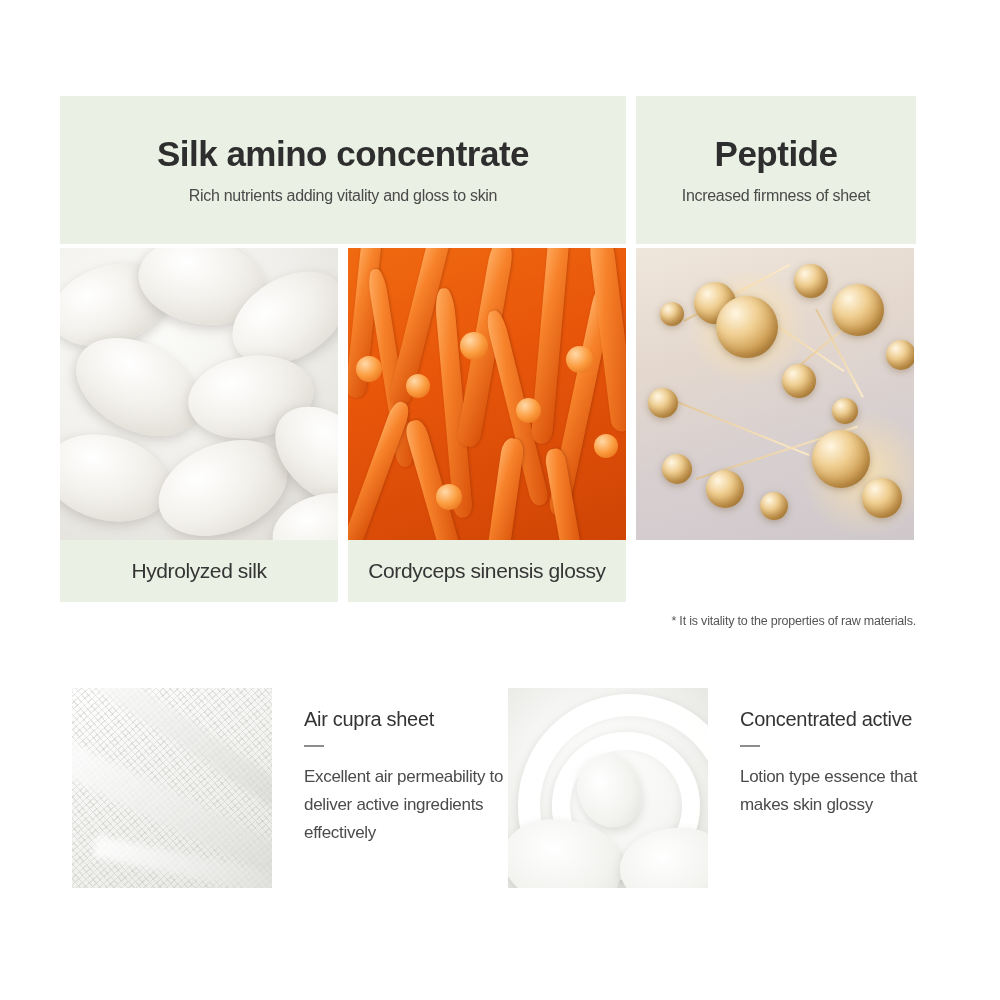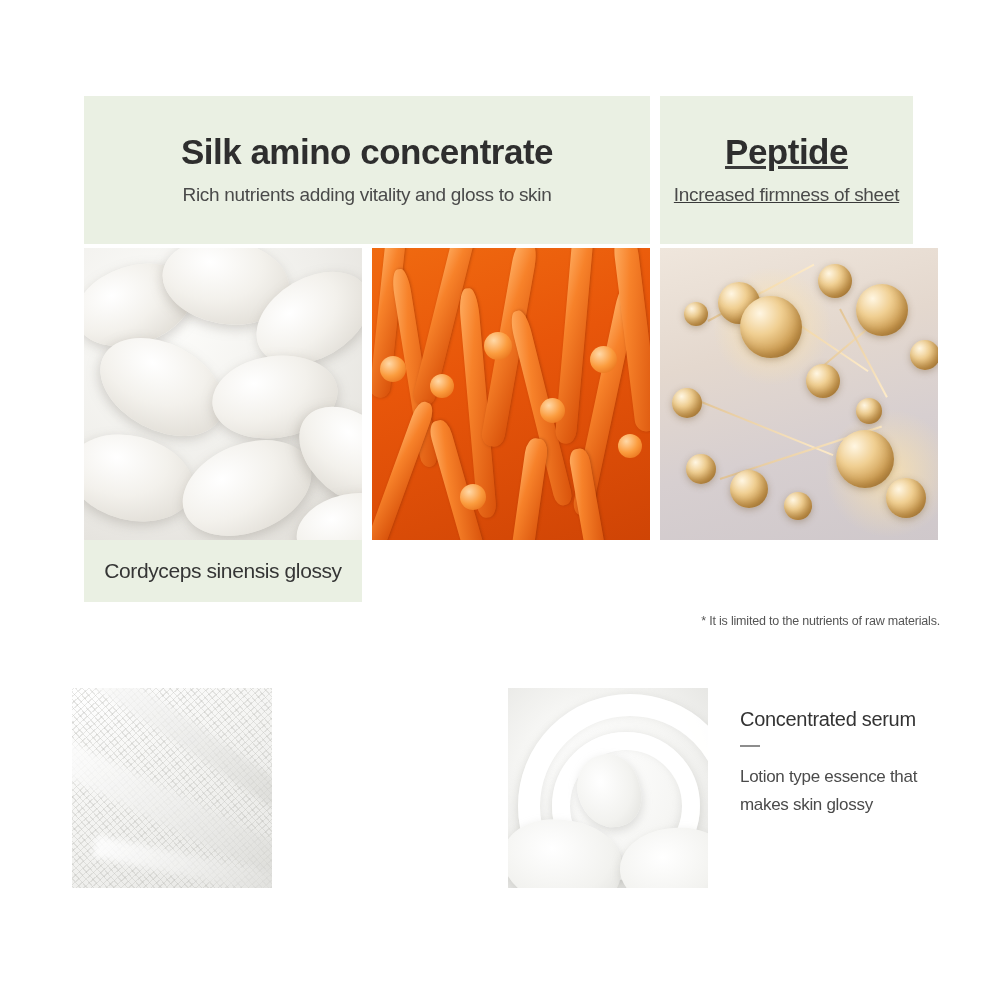--- a/index.html
+++ b/index.html
@@ -12,51 +12,51 @@
     height: 1000px;
     font-family: "Liberation Sans", sans-serif;
     color: #3a3a3a;
     position: relative;
     overflow: hidden;
   }
 
   
   .ingredient-block {
     position: absolute;
-    left: 84px;
+    left: 60px;
     top: 96px;
     width: 856px;
   }
 
   .header-row {
     display: flex;
     gap: 10px;
     height: 148px;
   }
   .header-cell {
     background: #eaf0e3;
     display: flex;
     flex-direction: column;
     align-items: center;
     justify-content: center;
     box-sizing: border-box;
   }
   .header-cell.wide { width: 566px; }
-  .header-cell.narrow { width: 253px; text-decoration: underline; }
+  .header-cell.narrow { width: 280px; }
 
   .header-title {
     font-size: 35px;
     font-weight: bold;
     color: #2e2e2e;
     letter-spacing: -0.5px;
     line-height: 1.1;
     margin-bottom: 13px;
   }
   .header-sub {
-    font-size: 19px;
+    font-size: 16px;
     color: #4a4a4a;
     letter-spacing: -0.3px;
     line-height: 1.2;
   }
 
   .photo-row {
     display: flex;
     gap: 10px;
     margin-top: 4px;
     height: 292px;
@@ -303,46 +303,52 @@
       <div class="pep-ball" style="left:196px; top:150px; width:26px; height:26px;"></div>
       <div class="pep-ball" style="left:26px;  top:206px; width:30px; height:30px;"></div>
       <div class="pep-ball" style="left:70px;  top:222px; width:38px; height:38px;"></div>
       <div class="pep-ball" style="left:176px; top:182px; width:58px; height:58px;"></div>
       <div class="pep-ball" style="left:226px; top:230px; width:40px; height:40px;"></div>
       <div class="pep-ball" style="left:124px; top:244px; width:28px; height:28px;"></div>
     </div>
   </div>
 
   <div class="caption-row">
+    <div class="caption-cell">Hydrolyzed silk</div>
     <div class="caption-cell">Cordyceps sinensis glossy</div>
   </div>
 
-  <div class="footnote">* It is limited to the nutrients of raw materials.</div>
+  <div class="footnote">* It is vitality to the properties of raw materials.</div>
 </div>
 
 <div class="features">
 
   <div class="feature" style="width:436px;">
     <div class="feature-img">
       <div class="sheet-bg"></div>
       <div class="sheet-mesh"></div>
       <div class="sheet-fold" style="left:-30px; top:30px;  width:280px; height:26px; transform:rotate(34deg);"></div>
       <div class="sheet-fold" style="left:-40px; top:110px; width:300px; height:34px; transform:rotate(26deg);"></div>
       <div class="sheet-fold" style="left:20px;  top:172px; width:240px; height:22px; transform:rotate(12deg);"></div>
+    </div>
+    <div class="feature-text">
+      <div class="feature-title">Air cupra sheet</div>
+      <div class="feature-rule"></div>
+      <div class="feature-desc" style="width:225px;">Excellent air permeability to deliver active ingredients effectively</div>
     </div>
   </div>
 
   <div class="feature" style="width:420px;">
     <div class="feature-img">
       <div class="cream-bg"></div>
       <div class="cream-ring" style="left:10px;  top:6px;   width:180px; height:180px; border-width:22px;"></div>
       <div class="cream-ring" style="left:44px;  top:44px;  width:112px; height:112px; border-width:18px;"></div>
       <div class="cream-peak" style="left:70px;  top:66px;  width:62px;  height:74px;  transform:rotate(-14deg);"></div>
       <div class="cream-peak" style="left:-6px;  top:132px; width:120px; height:86px;  transform:rotate(8deg);"></div>
       <div class="cream-peak" style="left:112px; top:140px; width:110px; height:80px;  transform:rotate(-6deg);"></div>
     </div>
     <div class="feature-text">
-      <div class="feature-title">Concentrated serum</div>
+      <div class="feature-title">Concentrated active</div>
       <div class="feature-rule"></div>
       <div class="feature-desc" style="width:200px;margin-top:14px;">Lotion type essence that makes skin glossy</div>
     </div>
   </div>
 </div>
 
 </body></html>

